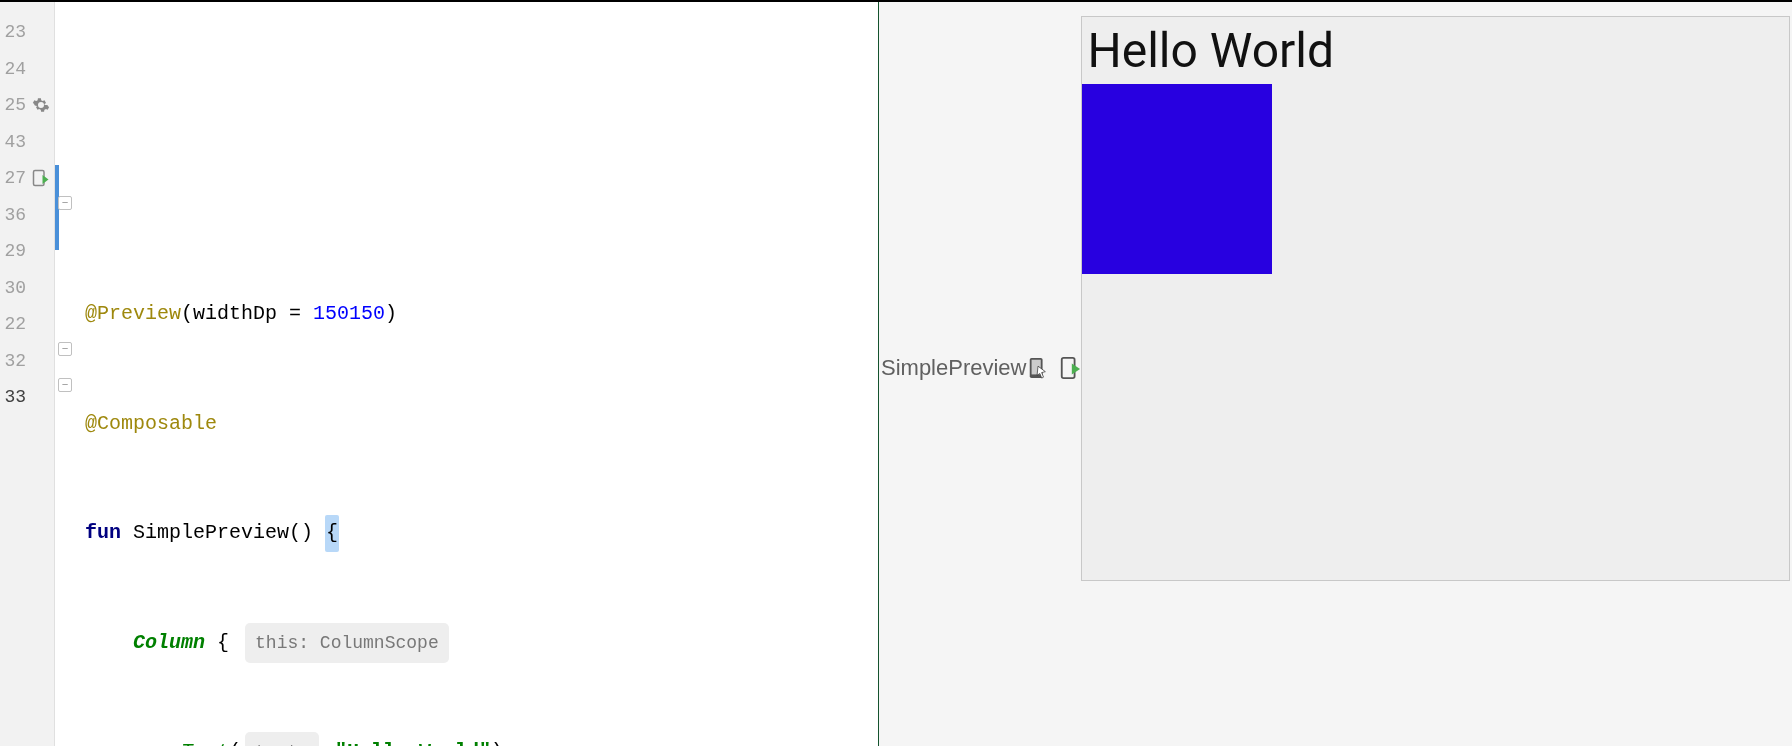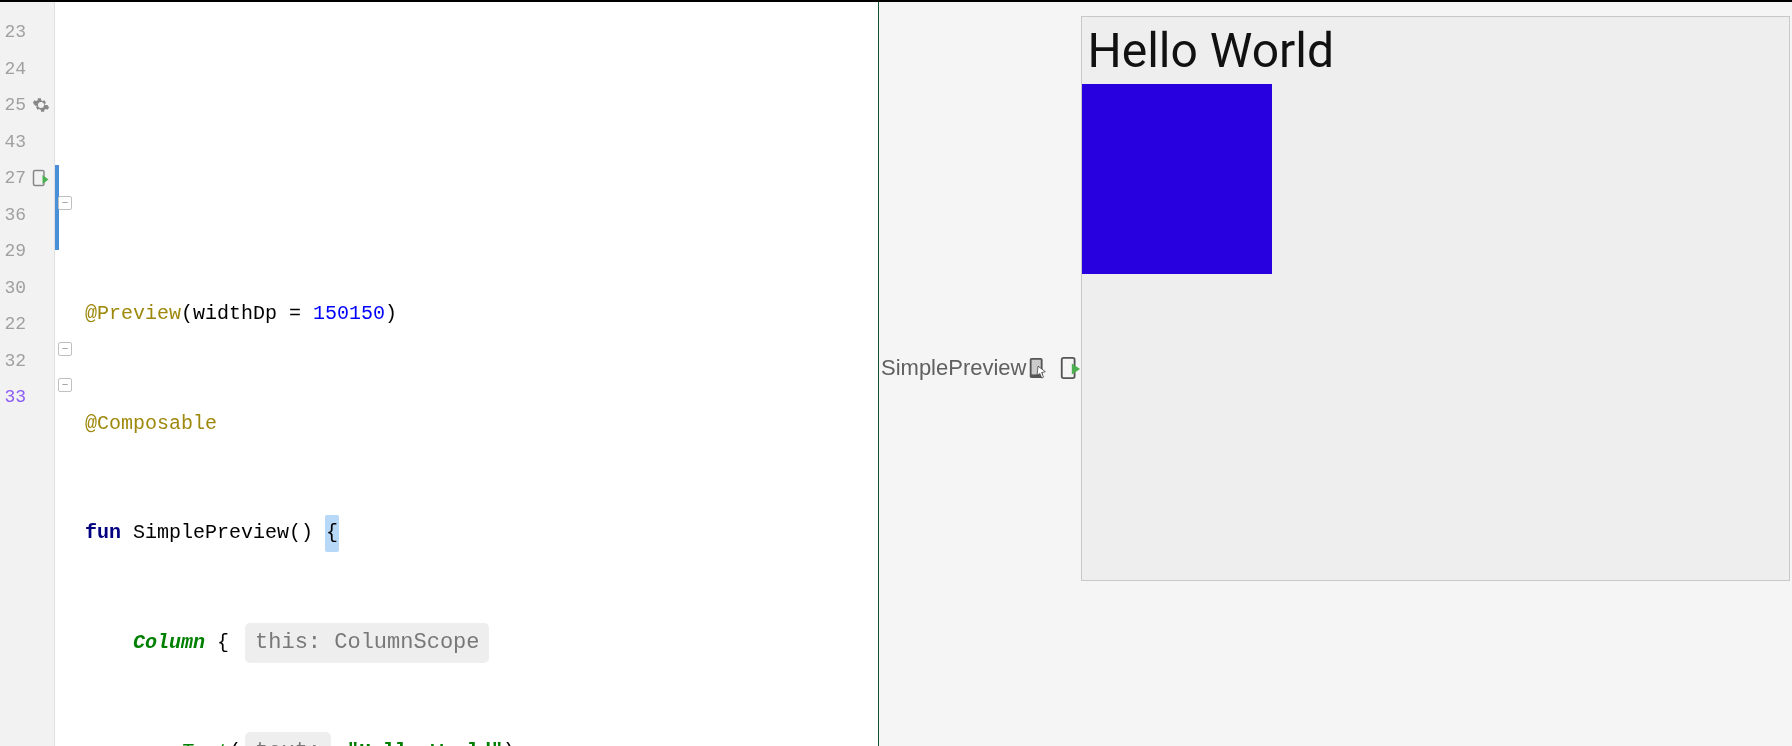--- a/index.html
+++ b/index.html
@@ -34,21 +34,21 @@
     height: 36.5px;
     display: flex;
     align-items: center;
     justify-content: flex-end;
     padding-right: 28px;
     color: #a0a0a0;
     font-size: 18px;
     position: relative;
   }
   .gutter-row.current {
-    color: #8b5cf6;
+    color: #404040;
     font-weight: 500;
   }
   .gutter-icon {
     position: absolute;
     right: 4px;
     width: 18px;
     height: 18px;
   }
   .gear svg, .run svg { width: 18px; height: 18px; }
   .fold-strip {
@@ -95,21 +95,21 @@
     height: 36.5px;
     padding-left: 8px;
     display: flex;
     align-items: center;
   }
   .hint-pill {
     background: #eeeeee;
     color: #787878;
     border-radius: 5px;
     padding: 2px 10px;
-    font-size: 22px;
+    font-size: 18px;
     margin: 0 4px;
     font-style: normal;
   }
   .tok-anno   { color: #9e880d; }
   .tok-keyword{ color: #000080; font-weight: bold; }
   .tok-func   { color: #000000; }
   .tok-string { color: #008000; font-weight: bold; }
   .tok-num    { color: #0000ff; }
   .tok-green  { color: #008000; font-style: italic; font-weight: normal;}
   .brace-match { background: #b8d8f8; border-radius: 2px; padding: 0 1px;}

